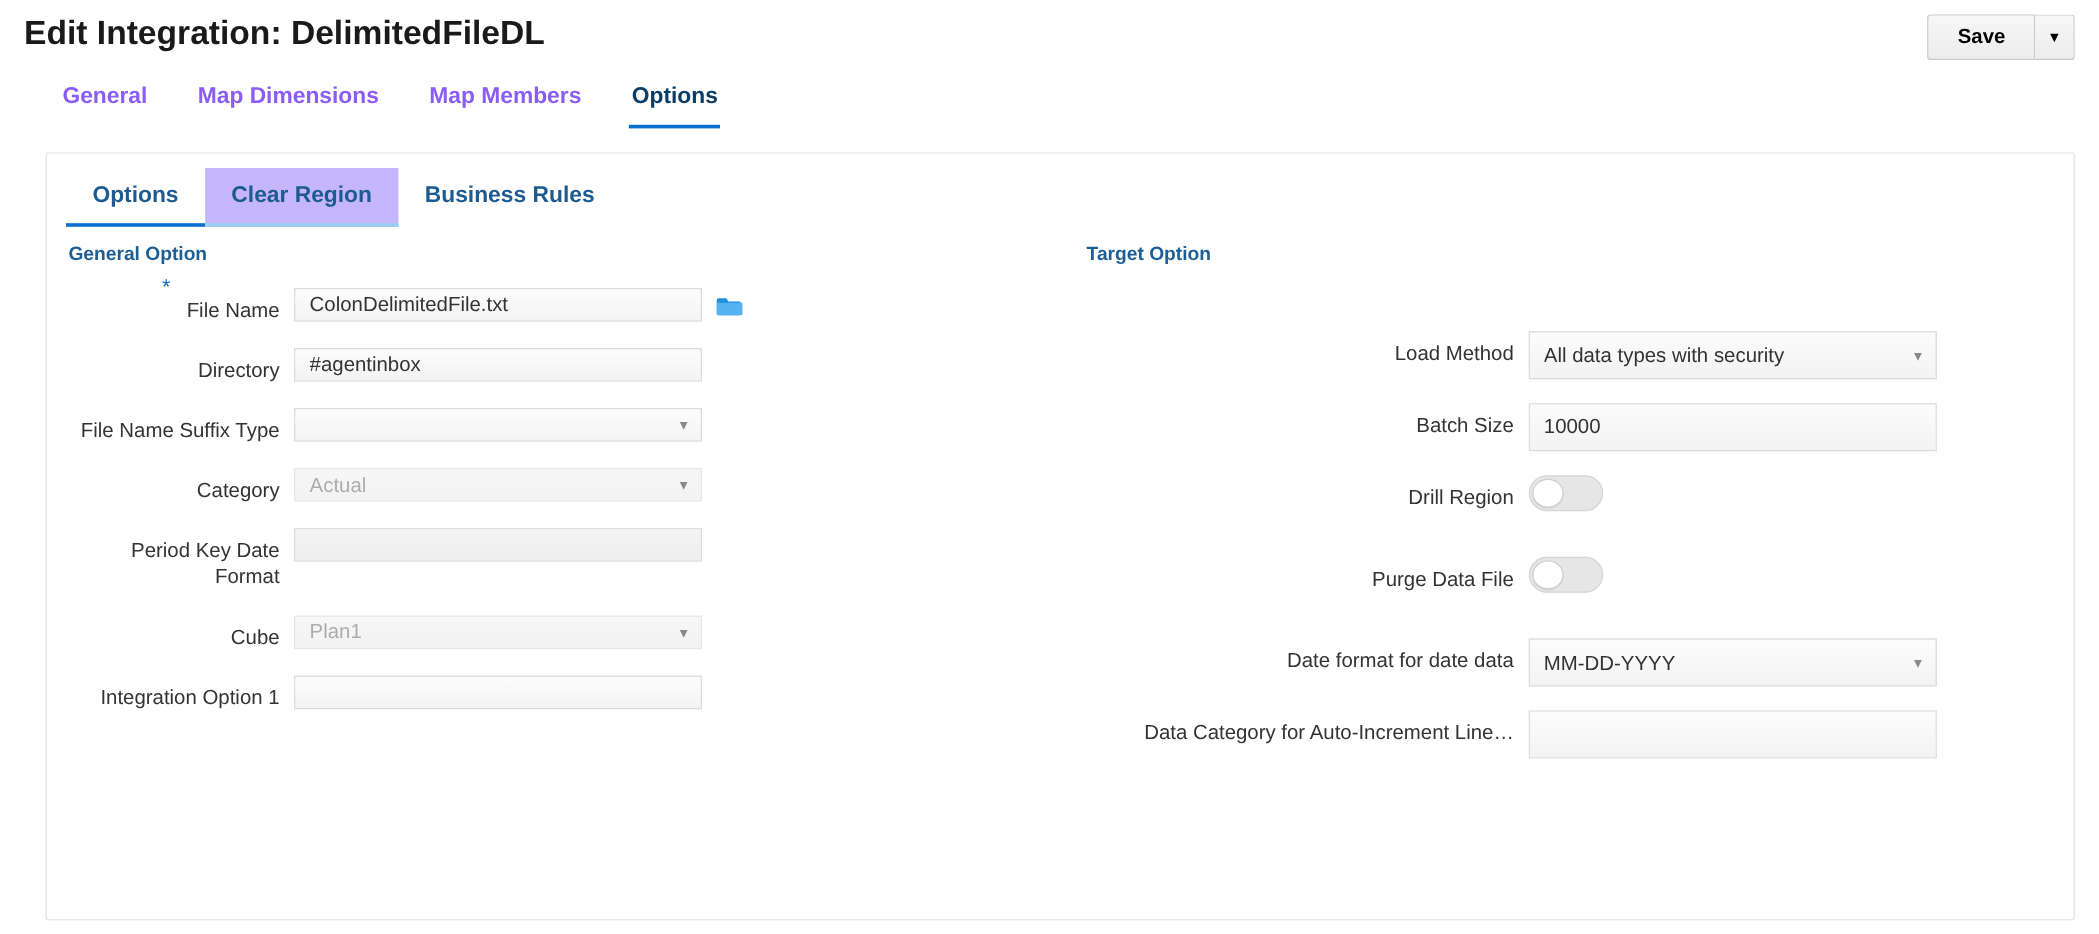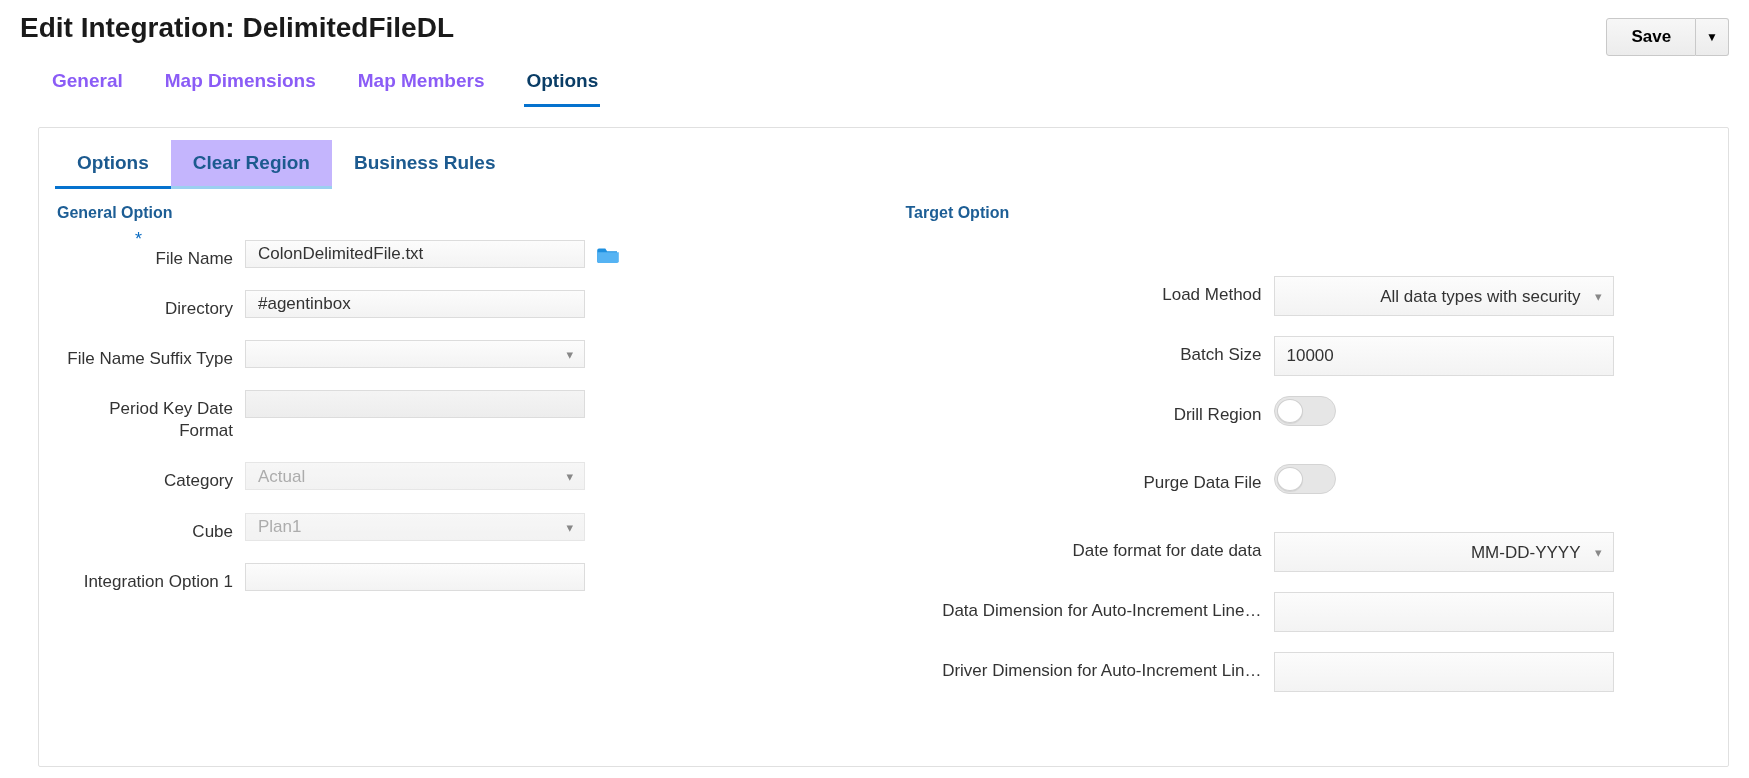--- a/index.html
+++ b/index.html
@@ -7,21 +7,21 @@
     margin: 0; padding: 0;
     font-family: "Helvetica Neue", Helvetica, Arial, sans-serif;
     background: #fff;
     color: #333;
     font-size: 16px;
   }
   .page { padding: 8px 20px 0 20px; width: 1749px; }
   .header-row {
     display: flex;
     justify-content: space-between;
-    align-items: flex-end;
+    align-items: flex-start;
   }
   .title {
     font-size: 28px;
     font-weight: 700;
     margin: 4px 0 12px 0;
     color: #1a1a1a;
   }
   .header-buttons { display: flex; gap: 0; margin-top: 4px; }
   .btn {
     background: linear-gradient(#f7f7f7, #ececec);
@@ -146,21 +146,21 @@
   }
   .txt-r, .sel-r {
     width: 340px;
     height: 40px;
     border: 1px solid #dcdcdc;
     background-image: linear-gradient(#fcfcfc,#f3f3f3);
     font-size: 17px;
     padding: 0 12px;
     color: #333;
   }
-  .sel-r { appearance:none; padding-right:32px;text-align:right; }
+  .sel-r { appearance:none; padding-right:32px; }
   .toggle {
     width: 62px; height: 30px;
     background: #e6e6e6;
     border-radius: 15px;
     position: relative;
     border: 1px solid #d4d4d4;
   }
   .toggle .knob {
     position: absolute; left: 2px; top: 2px;
     width: 26px; height: 24px; border-radius: 50%;
@@ -228,38 +228,38 @@
         <div class="field-row">
           <div class="label-cell">File Name Suffix Type</div>
           <div class="input-cell">
             <span class="sel-wrap">
               <select class="sel"><option></option></select>
             </span>
           </div>
         </div>
 
         <div class="field-row">
-          <div class="label-cell">Period Key Date Format</div>
-          <div class="input-cell">
-            <input class="txt" disabled="" value="" style="">
-          </div>
-        </div>
-
-        <div class="field-row">
           <div class="label-cell">Category</div>
           <div class="input-cell">
             <span class="sel-wrap">
               <select class="sel" disabled="">
                 <option>Actual</option>
               </select>
             </span>
           </div>
         </div>
 
         <div class="field-row">
+          <div class="label-cell">Period Key Date Format</div>
+          <div class="input-cell">
+            <input class="txt" disabled="" value="" style="">
+          </div>
+        </div>
+
+        <div class="field-row">
           <div class="label-cell">Cube</div>
           <div class="input-cell">
             <span class="sel-wrap">
               <select class="sel" disabled="">
                 <option>Plan1</option>
               </select>
             </span>
           </div>
         </div>
 
@@ -320,29 +320,23 @@
           <div class="input-cell">
             <span class="sel-wrap">
               <select class="sel-r">
                 <option>MM-DD-YYYY</option>
               </select>
             </span>
           </div>
         </div>
 
         <div class="field-row">
-          <div class="label-cell-r">Data Dimension for Auto-Increment Line…</div>
+          <div class="label-cell-r">Data Category for Auto-Increment Line…</div>
           <div class="input-cell">
             <input class="txt-r" value="" style="">
           </div>
         </div>
 
-        <div class="field-row">
-          <div class="label-cell-r">Driver Dimension for Auto-Increment Lin…</div>
-          <div class="input-cell">
-            <input class="txt-r" value="" style="">
-          </div>
-        </div>
 
       </div>
     </div>
   </div>
 </div>
 
 </body></html>

